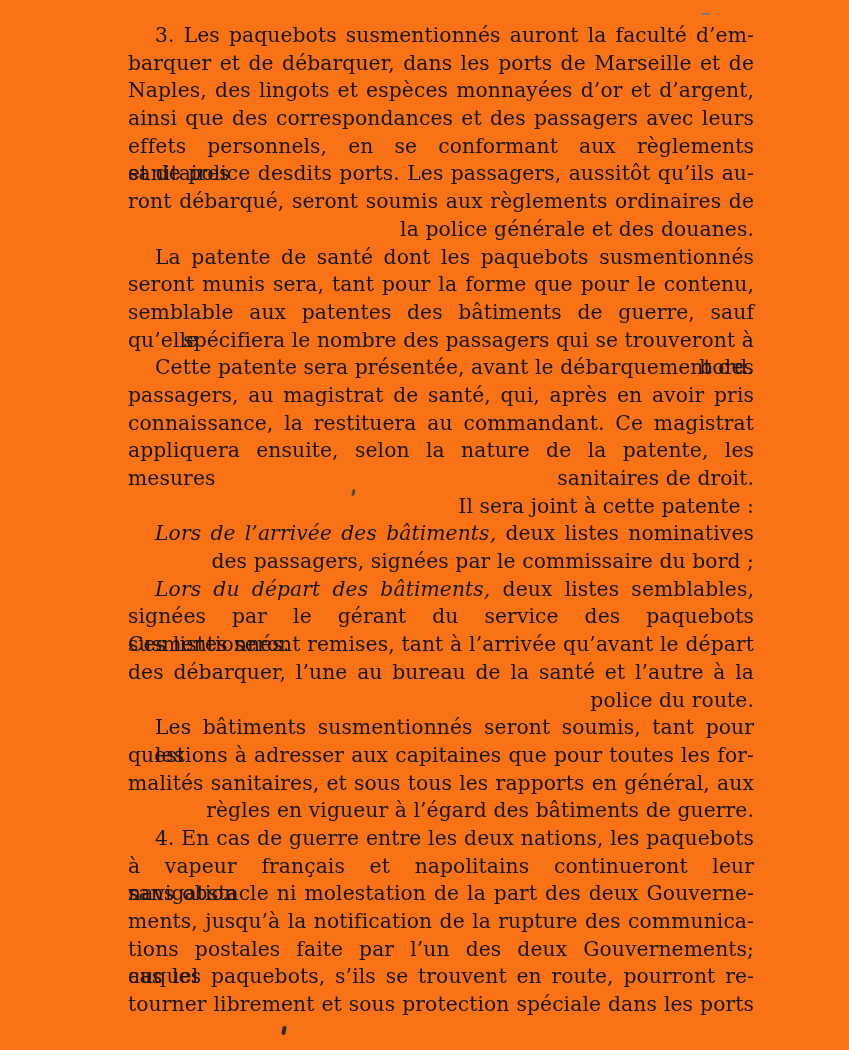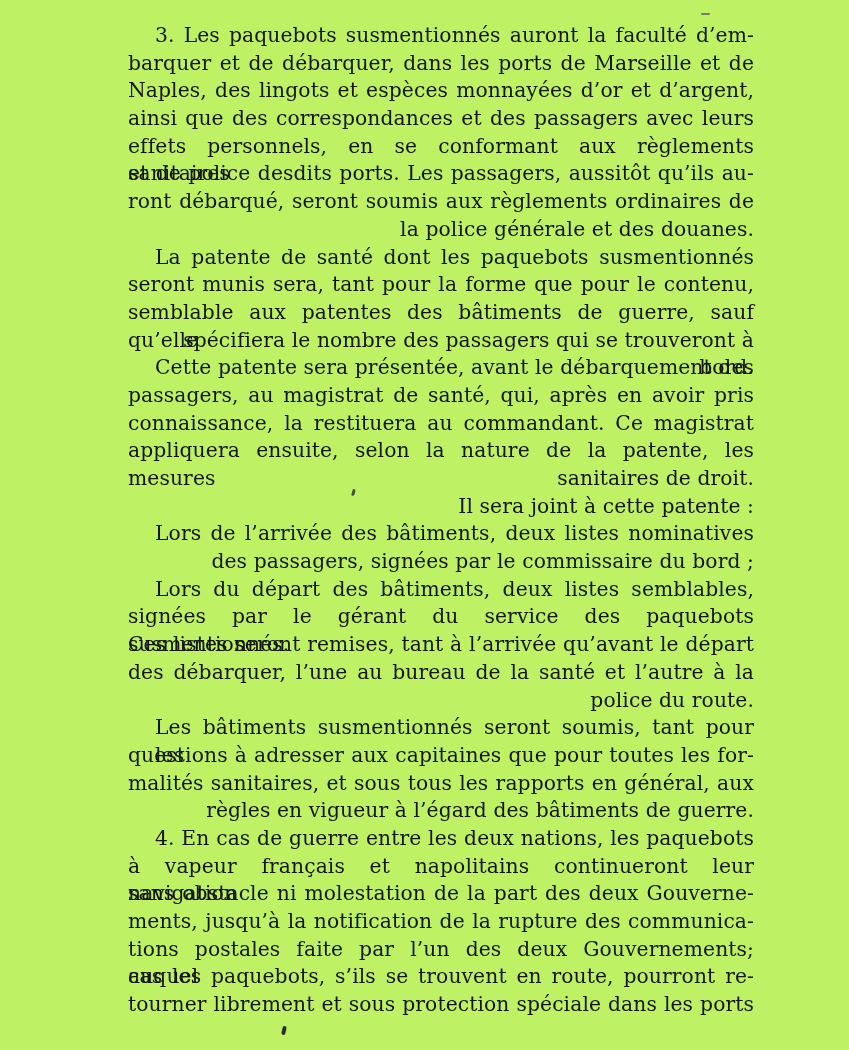--- a/index.html
+++ b/index.html
@@ -10,21 +10,21 @@
   body {
     width: 849px;
     height: 1050px;
     position: relative;
     overflow: hidden;
     font-family: "DejaVu Serif", "Liberation Serif", serif;
   }
   .page {
     position: absolute;
     inset: 0;
-    background: #bef264;
+    background: #f97316;
   }
   .text-block {
     position: absolute;
     left: 128px;
     top: 22px;
     width: 626px;
     color: #151515;
     font-size: 20.3px;
     line-height: 27.7px;
     letter-spacing: 0.1px;
@@ -35,20 +35,21 @@
     white-space: normal;
   }
   .line.just {
     text-align: justify;
     text-align-last: justify;
   }
   .line.indent {
     padding-left: 27px;
   }
   .it {
+    font-style: italic;
   }
   
   .artifact {
     position: absolute;
     background: #3a3a3a;
   }
   .artifact.dash-top {
     left: 701px; top: 13px; width: 9px; height: 2px;
     background: #7a7a7a; border-radius: 1px;
   }

